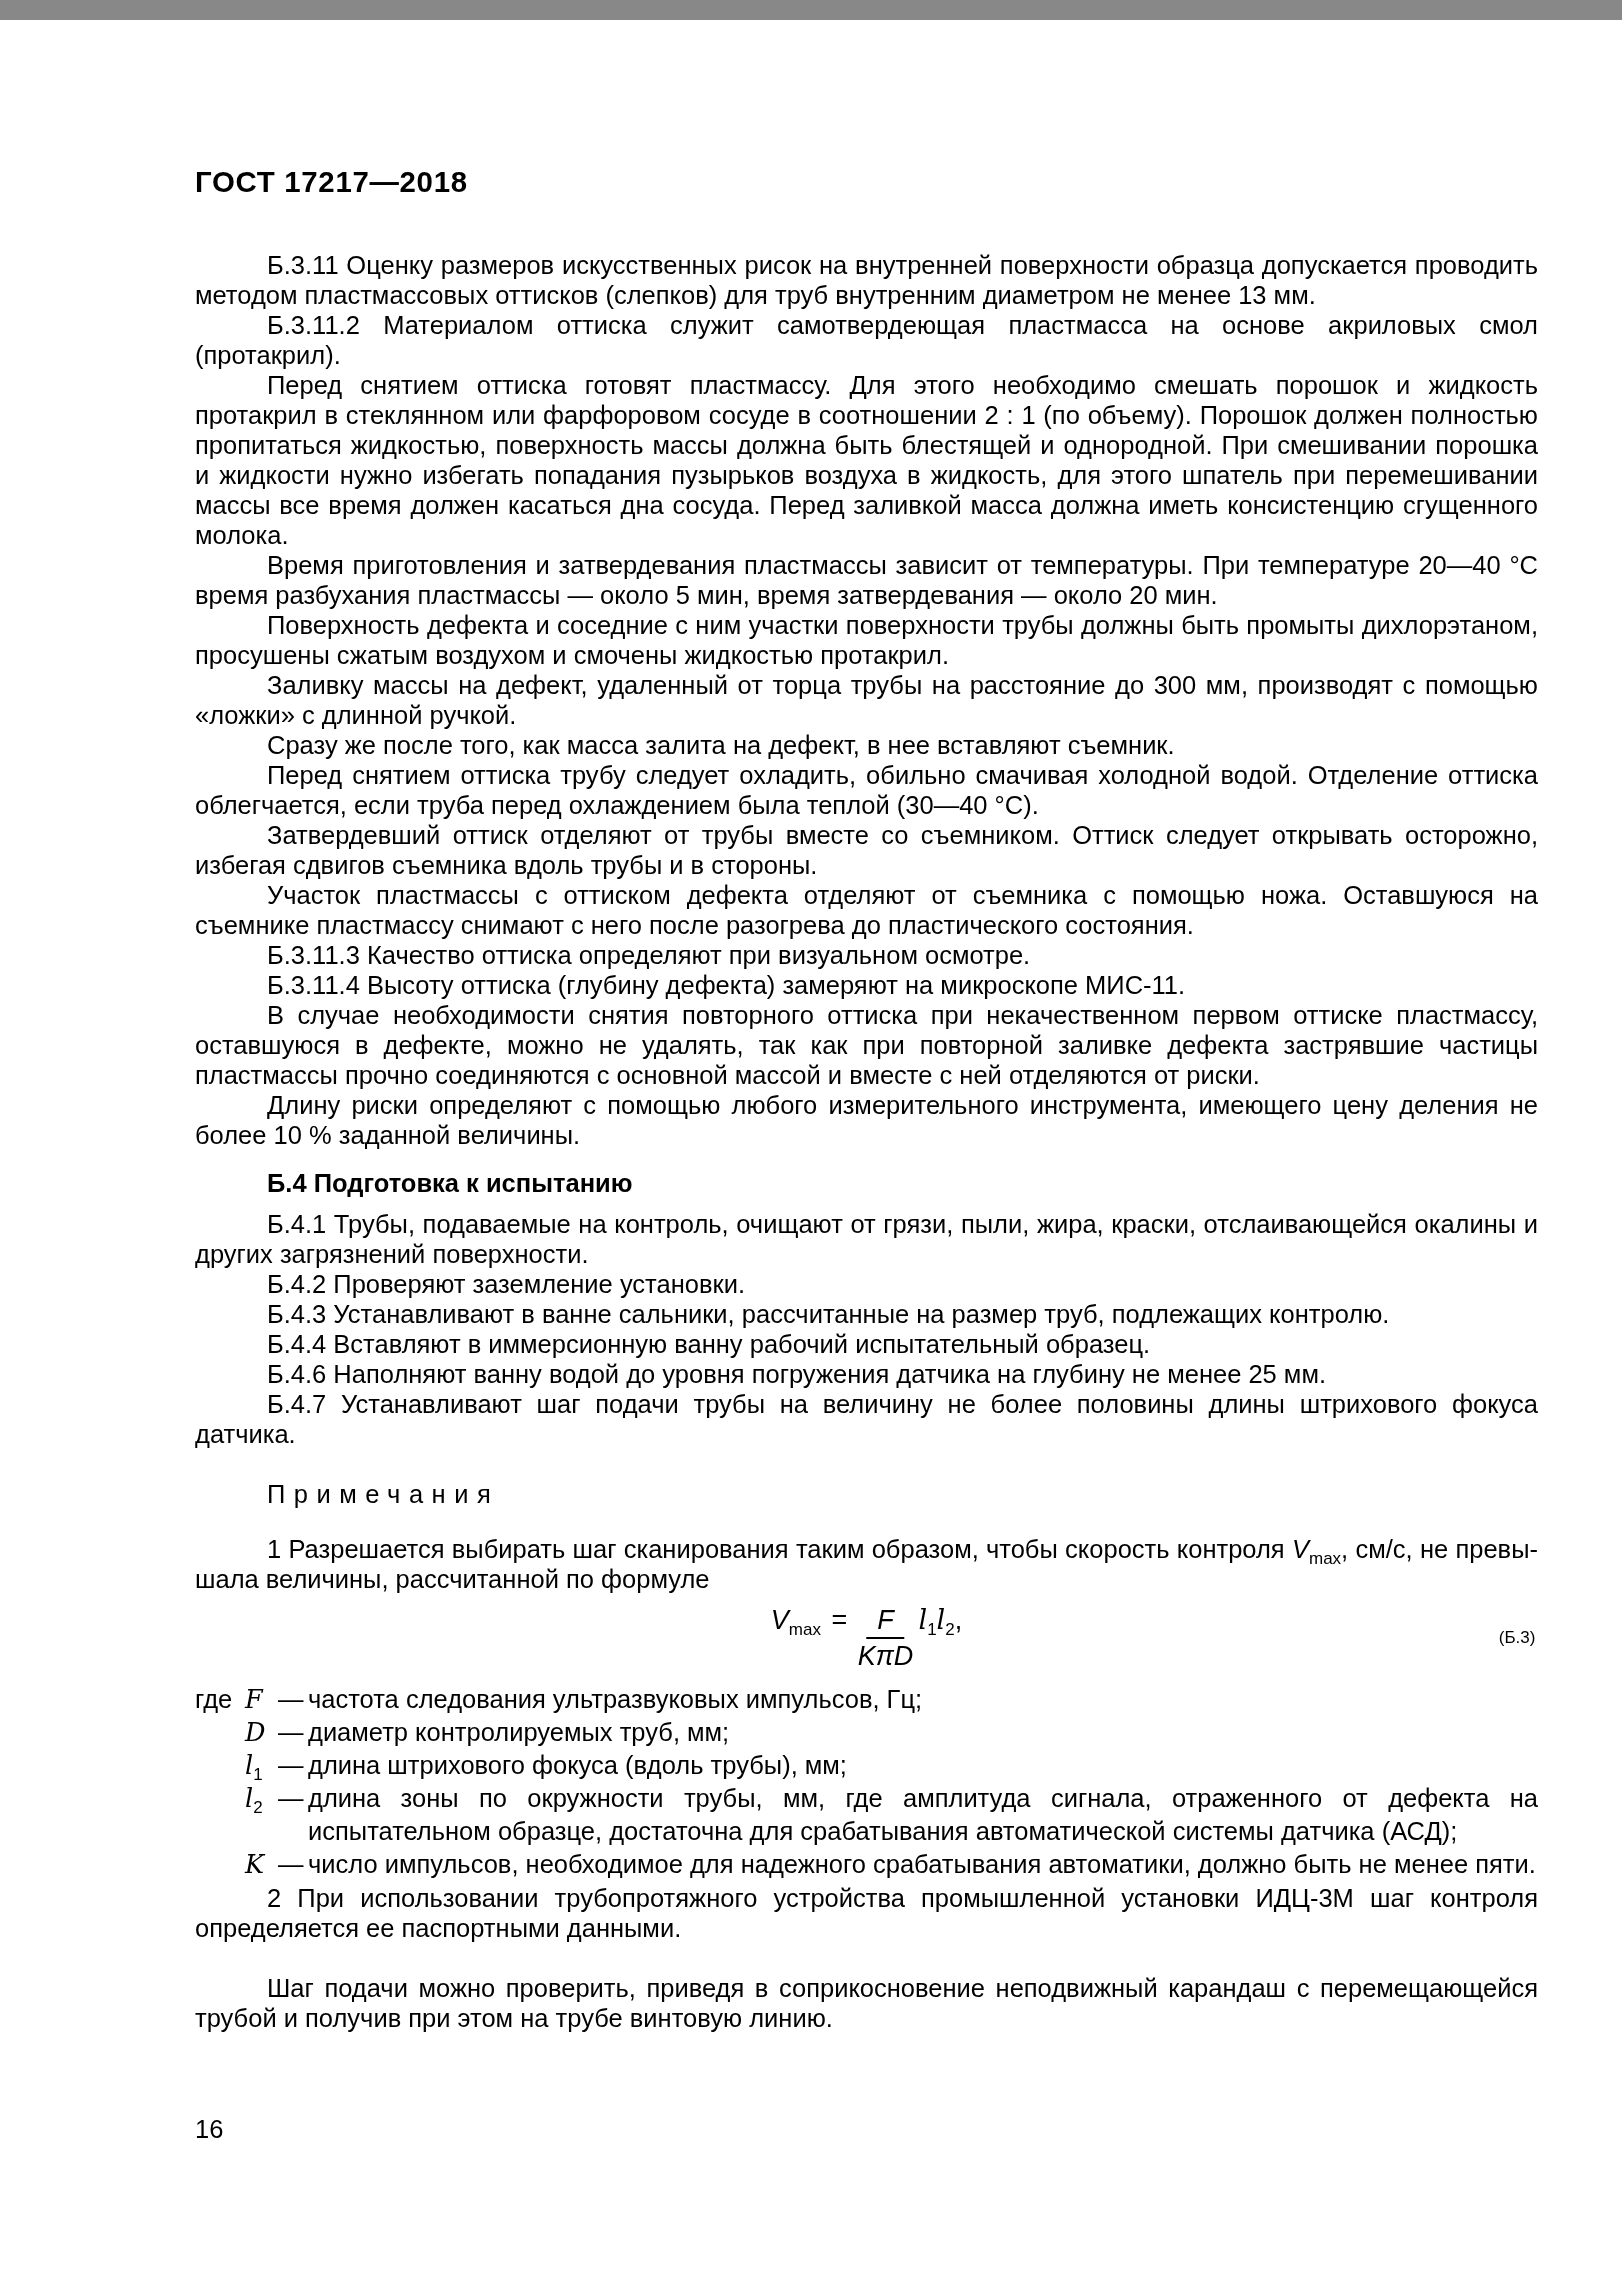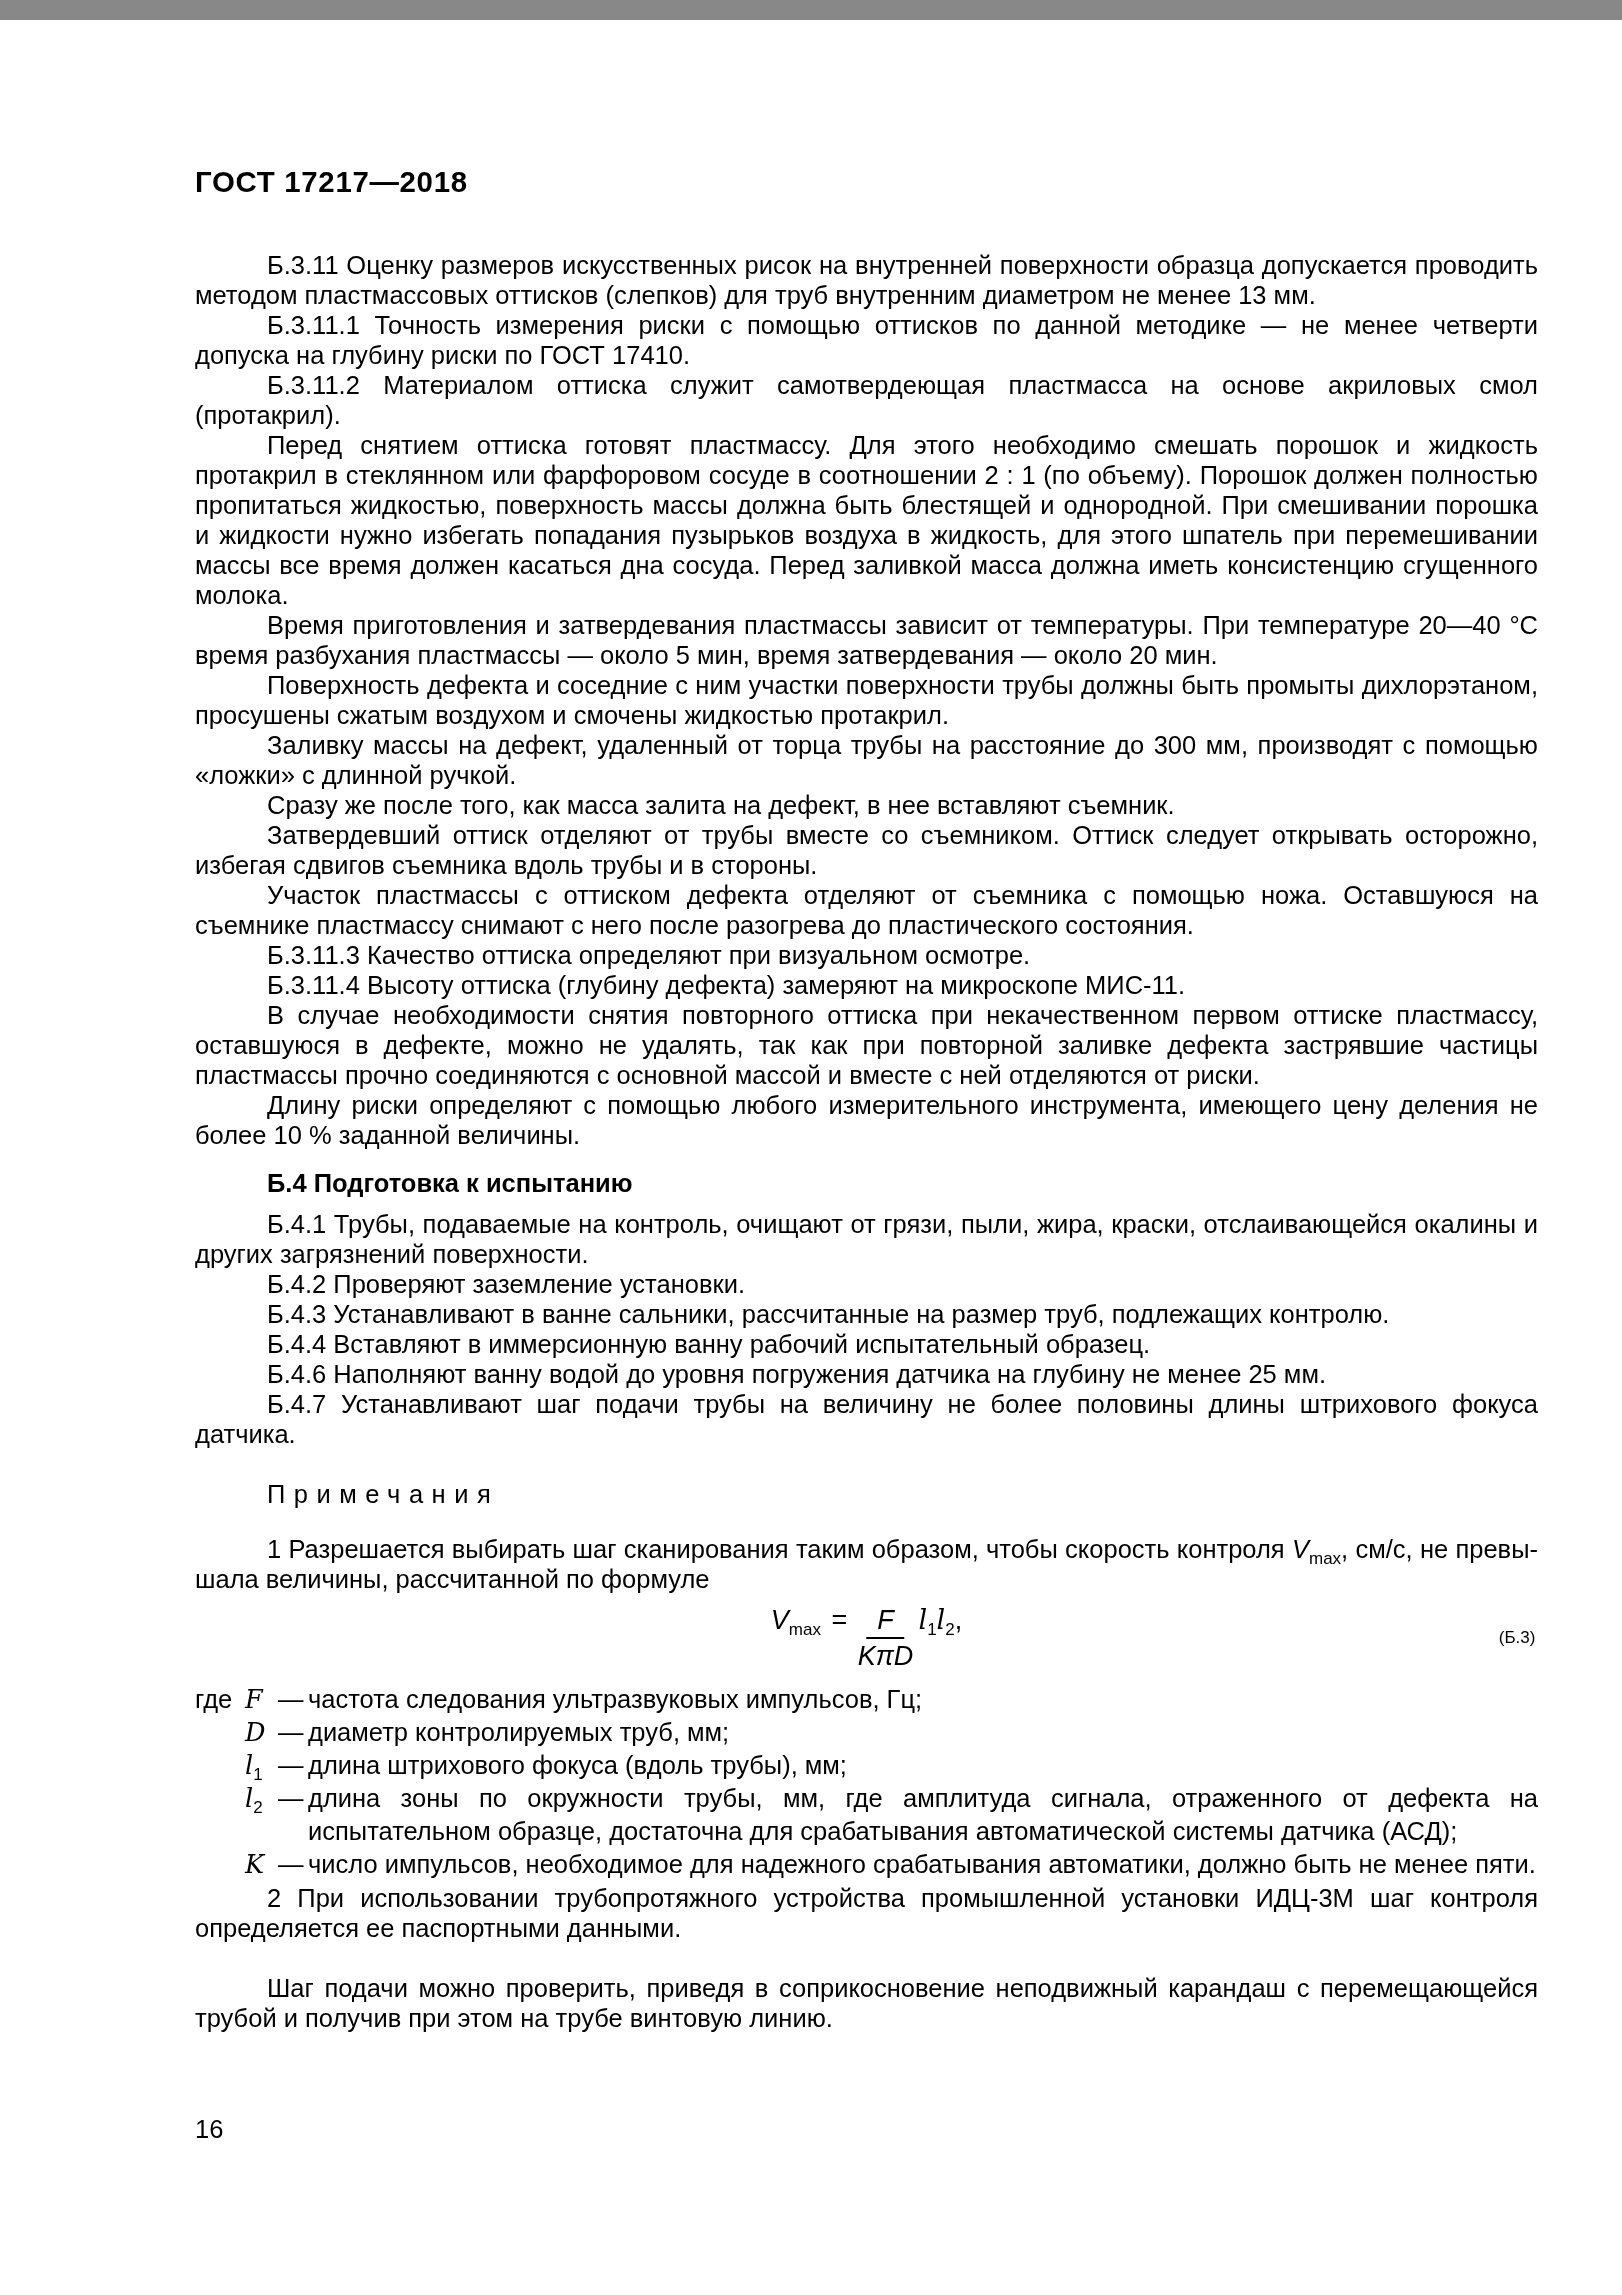--- a/index.html
+++ b/index.html
@@ -95,27 +95,27 @@
 </head>
 <body>
 
 <div class="page">
 
   <div class="running-head">ГОСТ 17217—2018</div>
 
   <div class="content">
 
     <p class="para">Б.3.11 Оценку размеров искусственных рисок на внутренней поверхности образца допускается проводить методом пластмассовых оттисков (слепков) для труб внутренним диаметром не менее 13 мм.</p>
-    <p class="para">Б.3.11.1 Точность измерения риски с помощью оттисков по данной методике — не менее четверти допуска на глубину риски по ГОСТ 17410.</p>
     <p class="para">Б.3.11.2 Материалом оттиска служит самотвердеющая пластмасса на основе акриловых смол (протакрил).</p>
     <p class="para">Перед снятием оттиска готовят пластмассу. Для этого необходимо смешать порошок и жидкость протакрил в стеклянном или фарфоровом сосуде в соотношении 2 : 1 (по объему). Порошок должен полностью пропитаться жидкостью, поверхность массы должна быть блестящей и однородной. При смешивании порошка и жидкости нуж­но избегать попадания пузырьков воздуха в жидкость, для этого шпатель при перемешивании массы все время должен касаться дна сосуда. Перед заливкой масса должна иметь консистенцию сгущенного молока.</p>
     <p class="para">Время приготовления и затвердевания пластмассы зависит от температуры. При температуре 20—40 °С время разбухания пластмассы — около 5 мин, время затвердевания — около 20 мин.</p>
     <p class="para">Поверхность дефекта и соседние с ним участки поверхности трубы должны быть промыты дихлорэтаном, просушены сжатым воздухом и смочены жидкостью протакрил.</p>
     <p class="para">Заливку массы на дефект, удаленный от торца трубы на расстояние до 300 мм, производят с помощью «лож­ки» с длинной ручкой.</p>
     <p class="para">Сразу же после того, как масса залита на дефект, в нее вставляют съемник.</p>
+    <p class="para">Перед снятием оттиска трубу следует охладить, обильно смачивая холодной водой. Отделение оттиска об­легчается, если труба перед охлаждением была теплой (30—40 °С).</p>
     <p class="para">Затвердевший оттиск отделяют от трубы вместе со съемником. Оттиск следует открывать осторожно, избе­гая сдвигов съемника вдоль трубы и в стороны.</p>
     <p class="para">Участок пластмассы с оттиском дефекта отделяют от съемника с помощью ножа. Оставшуюся на съемнике пластмассу снимают с него после разогрева до пластического состояния.</p>
     <p class="para">Б.3.11.3 Качество оттиска определяют при визуальном осмотре.</p>
     <p class="para">Б.3.11.4 Высоту оттиска (глубину дефекта) замеряют на микроскопе МИС-11.</p>
     <p class="para">В случае необходимости снятия повторного оттиска при некачественном первом оттиске пластмассу, остав­шуюся в дефекте, можно не удалять, так как при повторной заливке дефекта застрявшие частицы пластмассы прочно соединяются с основной массой и вместе с ней отделяются от риски.</p>
     <p class="para">Длину риски определяют с помощью любого измерительного инструмента, имеющего цену деления не более 10 % заданной величины.</p>
 
     <p class="section-heading">Б.4 Подготовка к испытанию</p>
 
     <p class="para">Б.4.1 Трубы, подаваемые на контроль, очищают от грязи, пыли, жира, краски, отслаивающейся окалины и других загрязнений поверхности.</p>

